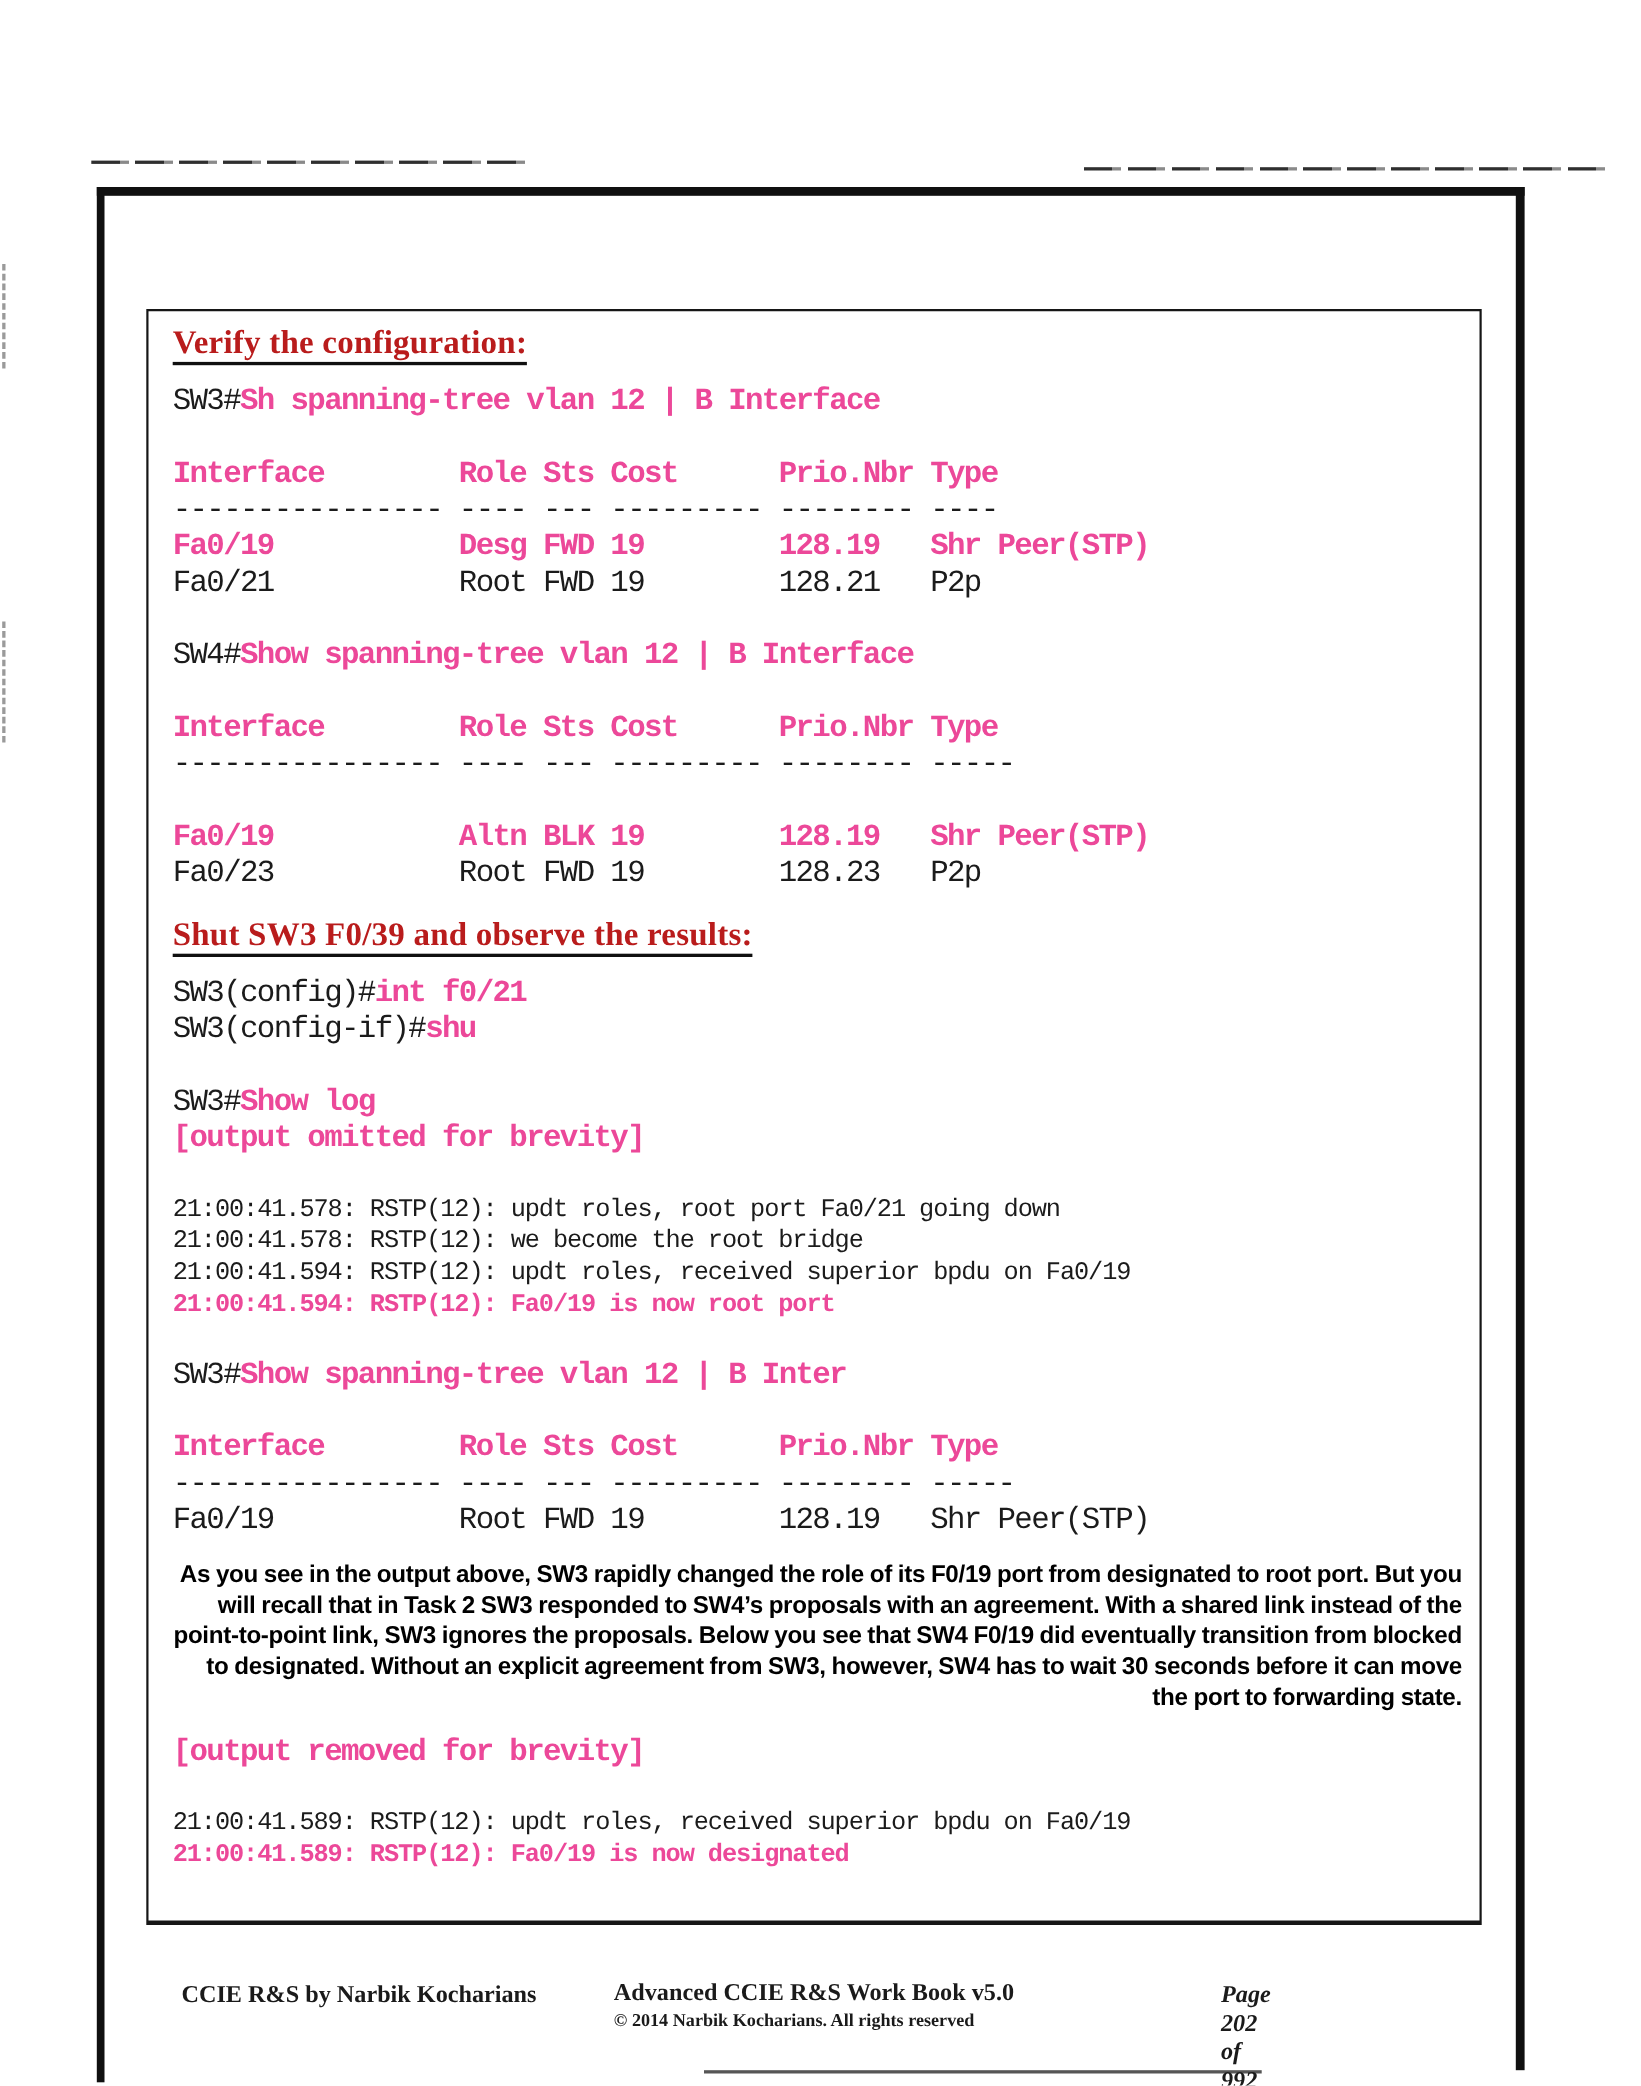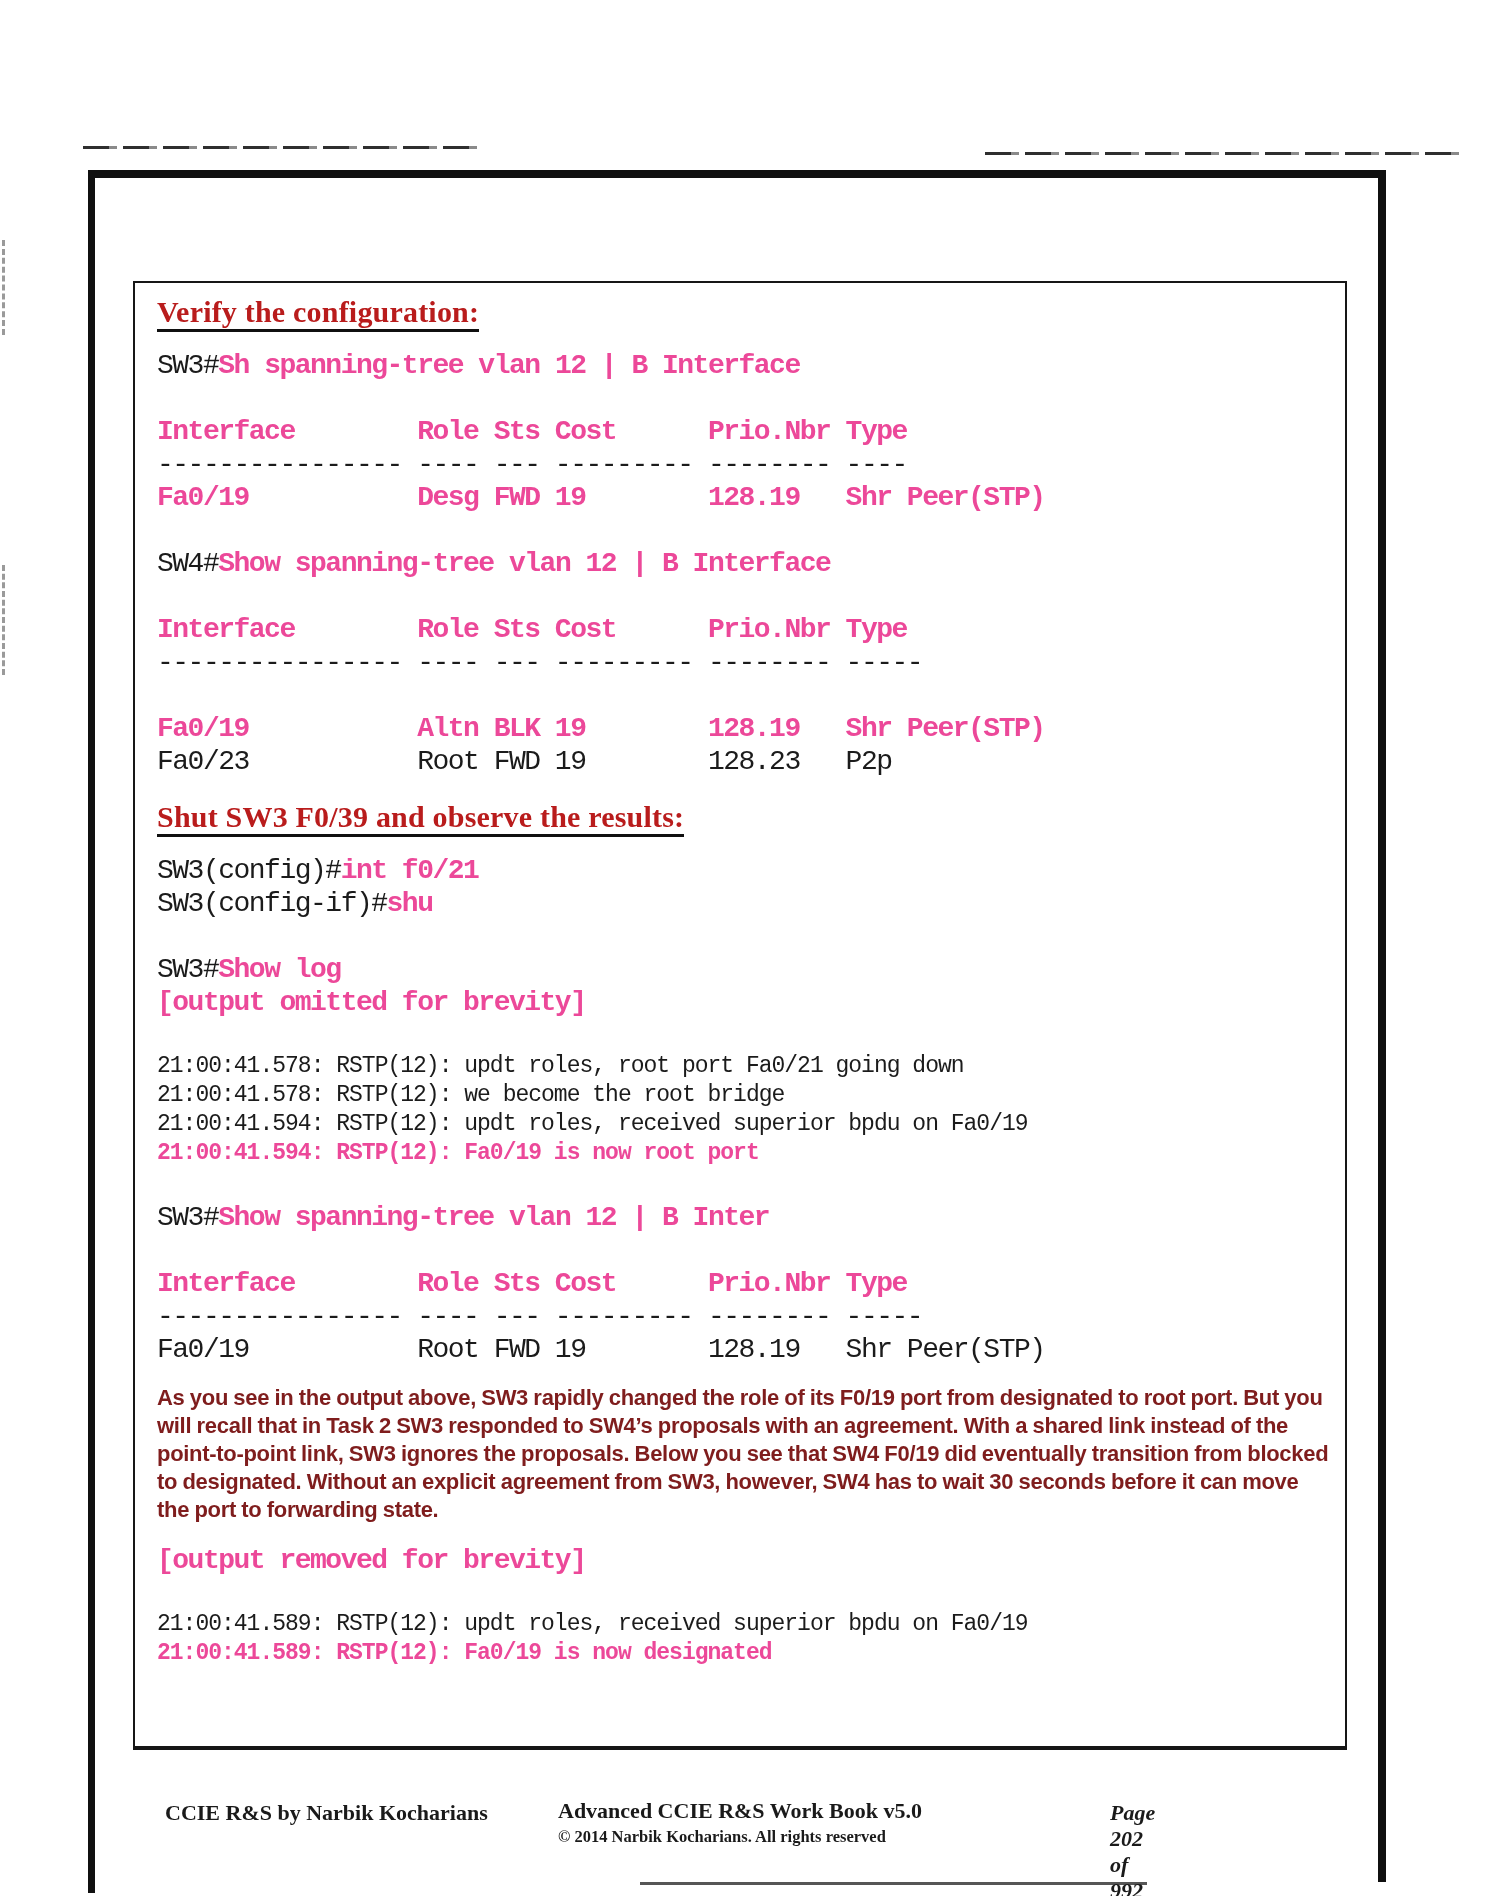--- a/index.html
+++ b/index.html
@@ -25,21 +25,21 @@
 
   h2.head{font:bold 30px/34px "Liberation Serif",serif;margin:0;color:#b91c1c;letter-spacing:.2px;}
   h2.head .u{border-bottom:3px solid #101010;padding-bottom:1px;}
   h2.head.second{margin-top:22px;}
 
   .console{font:28px/33px "Liberation Mono","DejaVu Sans Mono",monospace;color:#1b1b1b;margin-top:20px;letter-spacing:-1.5px;}
   .console .cline{white-space:pre;}
   .console .cline.sm{font-size:23px;line-height:29px;letter-spacing:-1px;}
   .console .b{font-weight:bold;color:#ec4899;text-align:right;}
 
-  .para{font:bold 22px/28px "Liberation Sans",sans-serif;color:#7f1d1d;margin:18px 0 0 0;letter-spacing:-0.3px;word-spacing:-0.5px;width:1172px;}
+  .para{font:bold 22px/28px "Liberation Sans",sans-serif;color:#000000;margin:18px 0 0 0;letter-spacing:-0.3px;word-spacing:-0.5px;width:1172px;text-align:right;}
 
   
   .footer{position:absolute;left:88px;top:1798px;width:1040px;height:60px;font-family:"Liberation Serif",serif;color:#1a1a1a;}
   .f-left{position:absolute;left:77px;top:2px;font-weight:bold;font-size:22px;}
   .f-center{position:absolute;left:470px;top:0;width:440px;}
   .f-center .l1{font-weight:bold;font-size:22px;display:block;}
   .f-center .l2{font-weight:bold;font-size:16.5px;display:block;margin-top:3px;}
   .f-right{position:absolute;left:1022px;top:2px;font-weight:bold;font-style:italic;font-size:22px;}
 </style>
 </head>
@@ -57,20 +57,21 @@
 
 <div class="inner">
   <h2 class="head"><span class="u">Verify the configuration:</span></h2>
 
   <div class="console">
       <div class="cline"><span>SW3#</span><span class="b">Sh spanning-tree vlan 12 | B Interface</span></div>
       <div class="cline">&nbsp;</div>
       <div class="cline"><span class="b">Interface        Role Sts Cost      Prio.Nbr Type</span></div>
       <div class="cline"><span>---------------- ---- --- --------- -------- ----</span></div>
       <div class="cline"><span class="b">Fa0/19           Desg FWD 19        128.19   Shr Peer(STP)</span></div>
+      <div class="cline"><span>Fa0/21           Root FWD 19        128.21   P2p</span></div>
       <div class="cline">&nbsp;</div>
       <div class="cline"><span>SW4#</span><span class="b">Show spanning-tree vlan 12 | B Interface</span></div>
       <div class="cline">&nbsp;</div>
       <div class="cline"><span class="b">Interface        Role Sts Cost      Prio.Nbr Type</span></div>
       <div class="cline"><span>---------------- ---- --- --------- -------- -----</span></div>
       <div class="cline">&nbsp;</div>
       <div class="cline"><span class="b">Fa0/19           Altn BLK 19        128.19   Shr Peer(STP)</span></div>
       <div class="cline"><span>Fa0/23           Root FWD 19        128.23   P2p</span></div>
     </div>
 

